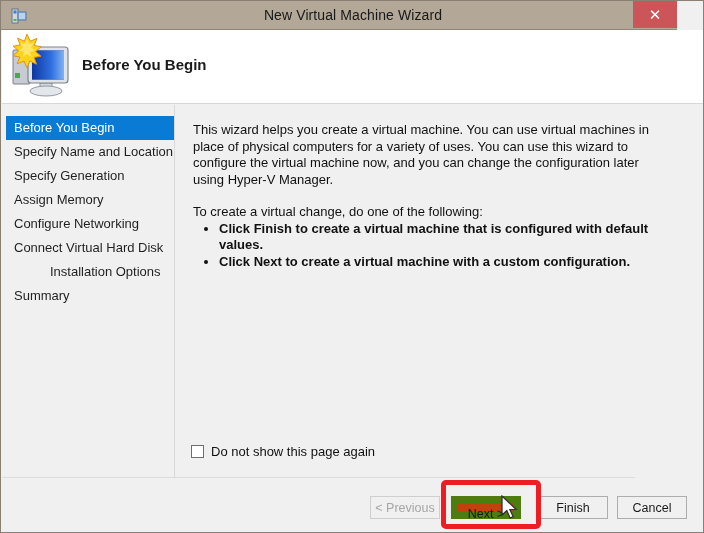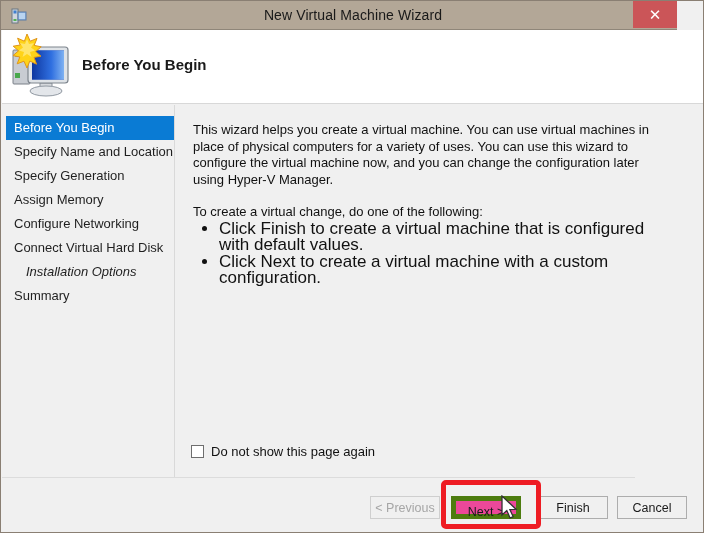--- a/index.html
+++ b/index.html
@@ -108,21 +108,21 @@
   }
   .nav-item {
     height: 24px;
     line-height: 24px;
     font-size: 13px;
     color: #1f1f1f;
     padding-left: 12px;
     white-space: nowrap;
     cursor: default;
   }
-  .nav-item.indent { padding-left: 24px; font-style: italic; }
+  .nav-item.indent { padding-left: 48px; }
   .nav-item.selected {
     background: #0a7bd4;
     color: #ffffff;
     margin-left: 4px;
     padding-left: 8px;
   }
 
   #content {
     position: absolute;
     left: 174px; top: 0;
@@ -138,23 +138,24 @@
     color: #111111;
     line-height: 16.5px;
   }
   #intro-paragraph { margin-bottom: 16px !important; }
   #bullet-list {
     margin: 0;
     padding-left: 26px;
     list-style: disc;
   }
   #bullet-list li {
-    font-size: 17px;
+    font-size: 13px;
     color: #111111;
     line-height: 16.5px;
+    font-weight: bold;
   }
 
   #checkbox-row {
     position: absolute;
     left: 190px;
     top: 443px;
     display: flex;
     align-items: center;
     cursor: default;
   }
@@ -194,22 +195,22 @@
     border: 1px solid #adadad;
     box-sizing: border-box;
     cursor: default;
   }
   .btn.disabled {
     color: #a6a6a6;
     border-color: #cfcfcf;
     background: #f0f0f0;
   }
   .btn.hover {
-    background: #ec4899;
-    border: 5px solid #4d7c0f;
+    background: #c2410c;
+    border: 7px solid #4d7c0f;
   }
   #btn-previous { left: 368px; }
   #btn-next     { left: 449px; }
   #btn-finish   { left: 536px; }
   #btn-cancel   { left: 615px; }
 
   
   #highlight-box {
     position: absolute;
     left: 440px;

